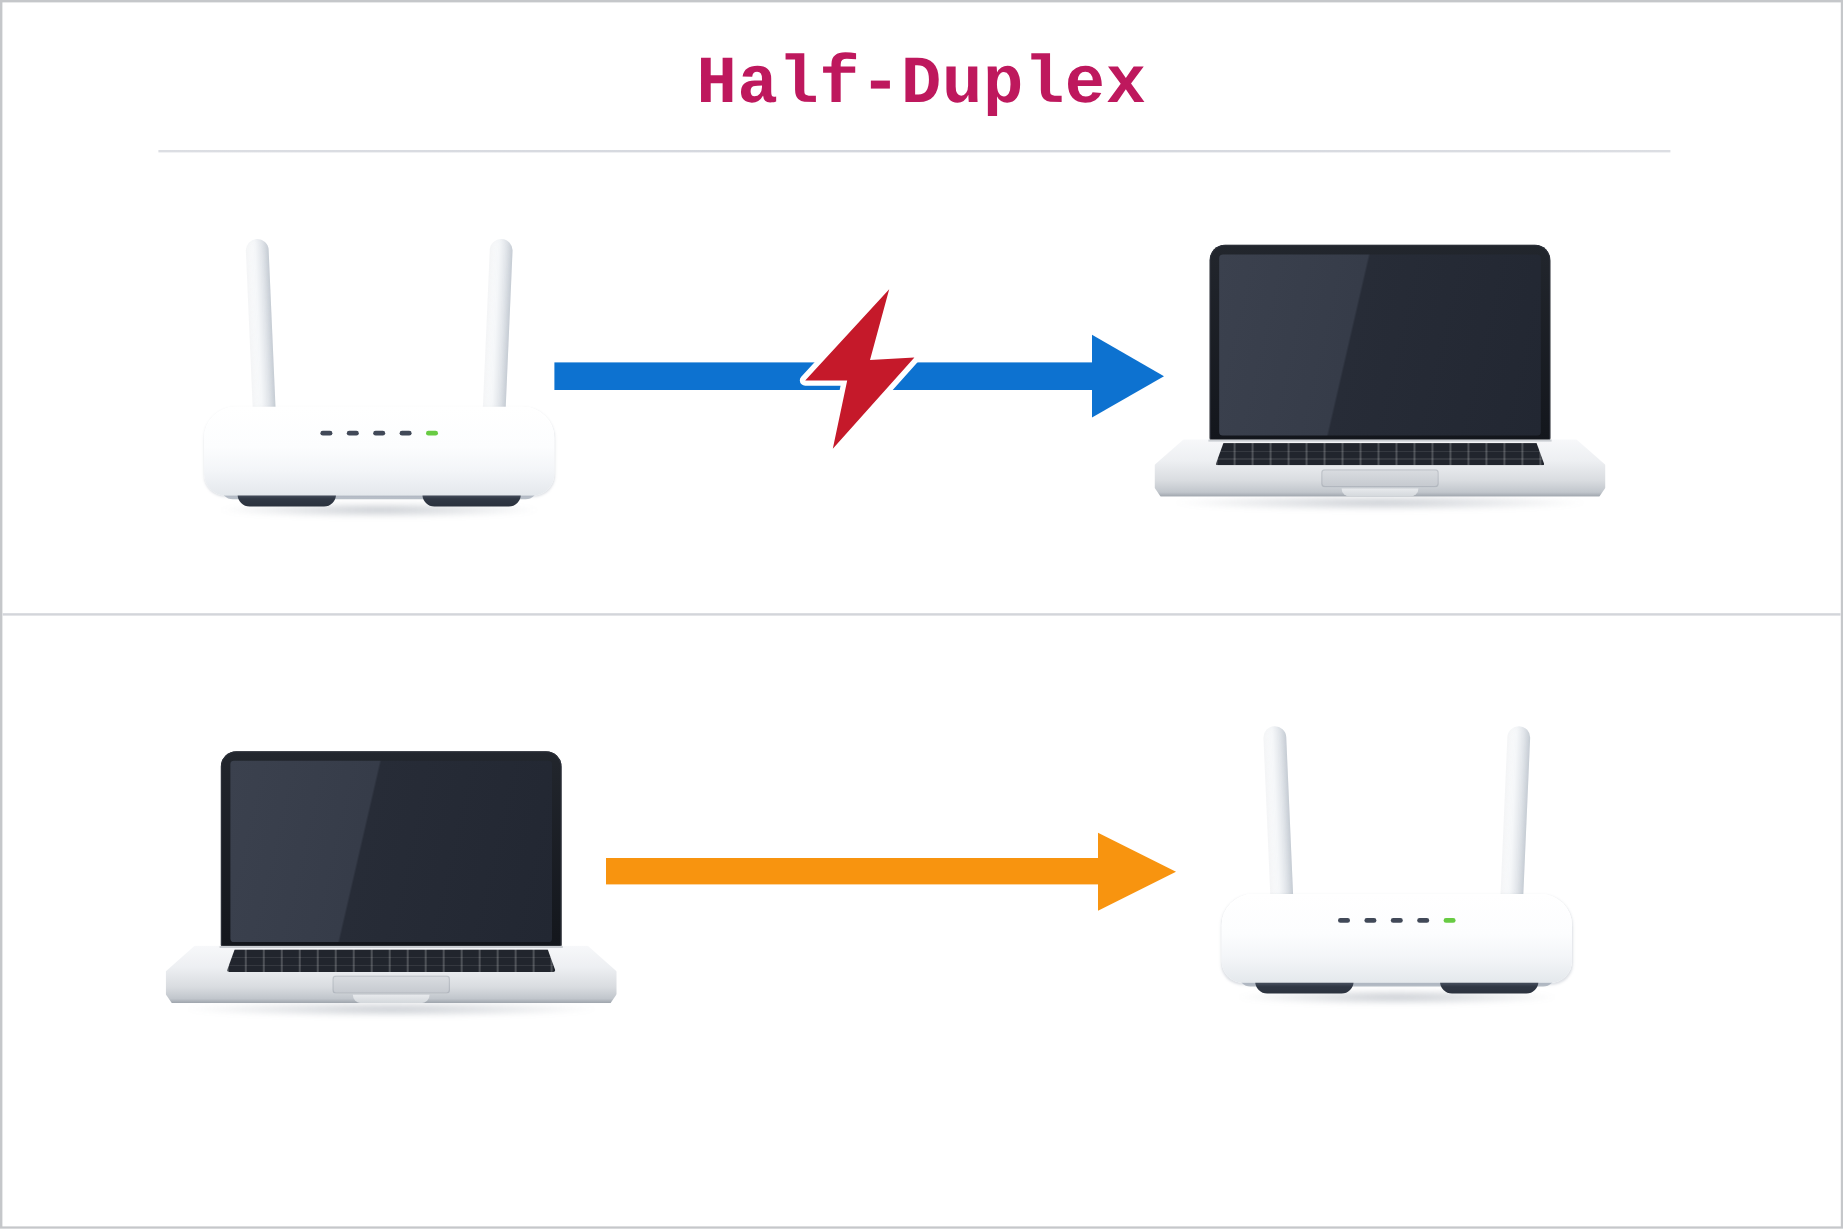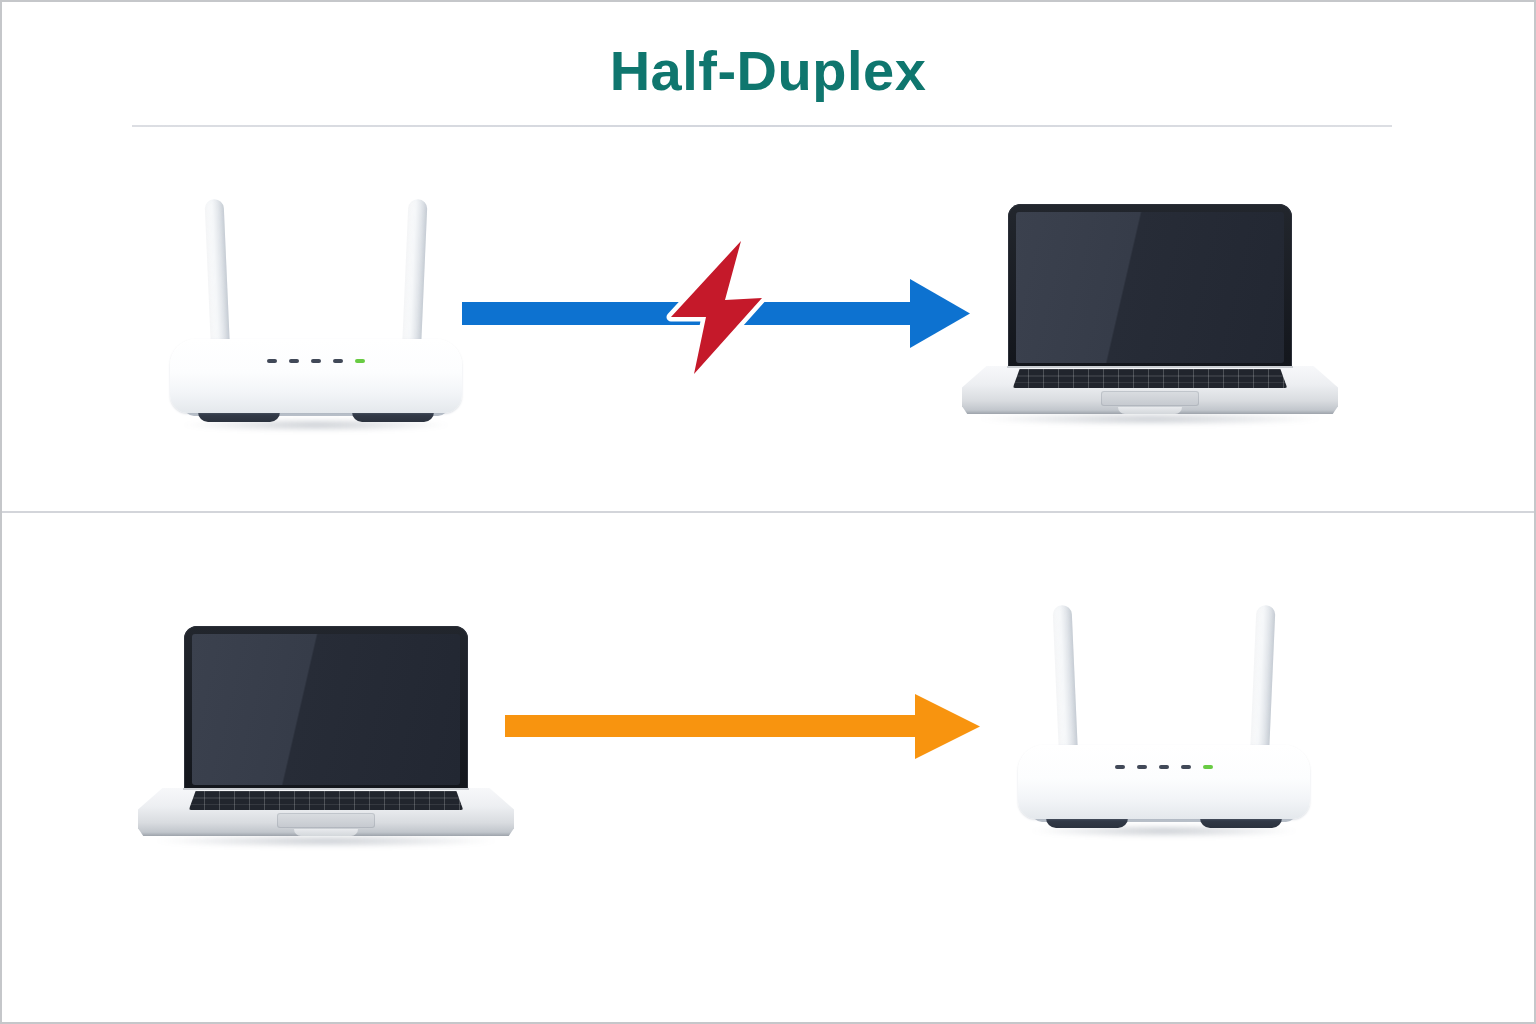--- a/index.html
+++ b/index.html
@@ -106,21 +106,21 @@
   }
   .laptop .device-shadow{top:210px;}
   
   .arrow-svg,.bolt-svg{position:absolute;overflow:visible;}
 </style>
 </head>
 <body>
 
 <div class="frame">
 
-  <h1 class="diagram-title" style="color: #0f766e;">Half-Duplex</h1>
+  <h1 class="diagram-title" style="color: #be185d; font-family: Liberation Mono, monospace;">Half-Duplex</h1>
   <div class="title-rule"></div>
 
   <section>
 
     <div class="router" style="left:168px;top:194px;">
       <div class="device-shadow"></div>
       <div class="antenna left"></div>
       <div class="antenna right"></div>
       <div class="router-underside"></div>
       <div class="router-foot left"></div>

